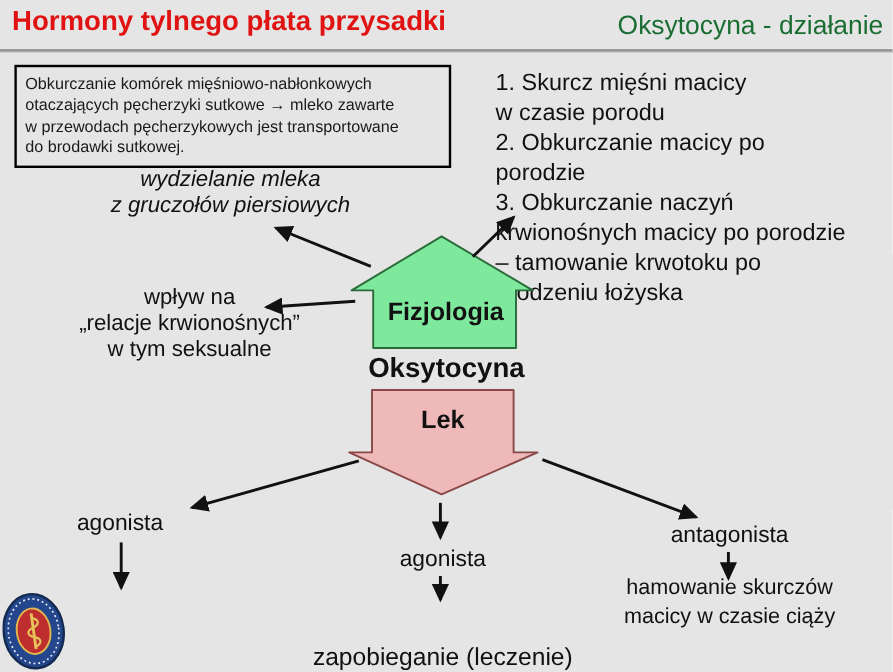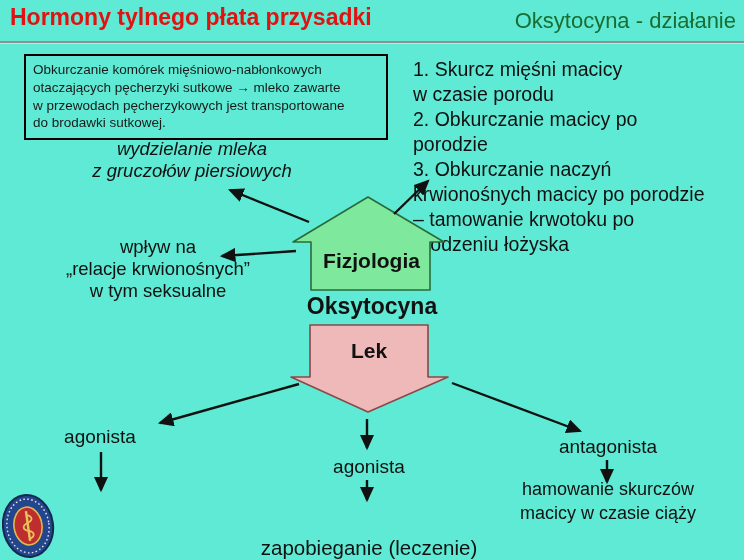--- a/index.html
+++ b/index.html
@@ -1,30 +1,30 @@
 <!DOCTYPE html>
 <html><head>
 <meta charset="utf-8">
 <style>
   html,body{margin:0;padding:0;background:#fff;}
   .slide{
-    position:relative;width:744px;height:560px;background:#5eead4;
+    position:relative;width:744px;height:560px;background:#e5e5e5;
     font-family:"Liberation Sans",sans-serif;color:#111;overflow:hidden;
   }
   .abs{position:absolute;}
   .pre{white-space:pre-line;}
   .center{text-align:center;}
 
   .title-left{left:10px;top:4px;font-size:23px;font-weight:bold;color:#e01212;letter-spacing:0px;}
   .title-right{right:8px;top:8px;font-size:22px;color:#1b6e33;}
   .divider{left:0;top:41px;width:744px;height:2px;background:#8f8f8f;border-bottom:1px solid #d9d9d9;}
 
   .info-box{
     left:12px;top:54px;width:346px;border:2px solid #000;
-    padding:5px 7px 6px 7px;font-size:13.5px;line-height:1.32;color:#1a1a1a;margin-left:12px;
+    padding:5px 7px 6px 7px;font-size:13.5px;line-height:1.32;color:#1a1a1a;
   }
   .effects{left:413px;top:57px;width:330px;font-size:19.5px;line-height:25px;}
 
   .milk-label{left:58px;top:138px;width:268px;font-size:18.5px;line-height:22px;font-style:italic;}
   .social-label{left:44px;top:236px;width:228px;font-size:18.5px;line-height:22px;}
 
   .fizjologia{left:311px;top:249px;width:121px;font-size:21px;font-weight:bold;}
   .oksytocyna{left:288px;top:293px;width:168px;font-size:23px;font-weight:bold;}
   .lek{left:310px;top:339px;width:118px;font-size:21px;font-weight:bold;}
 

